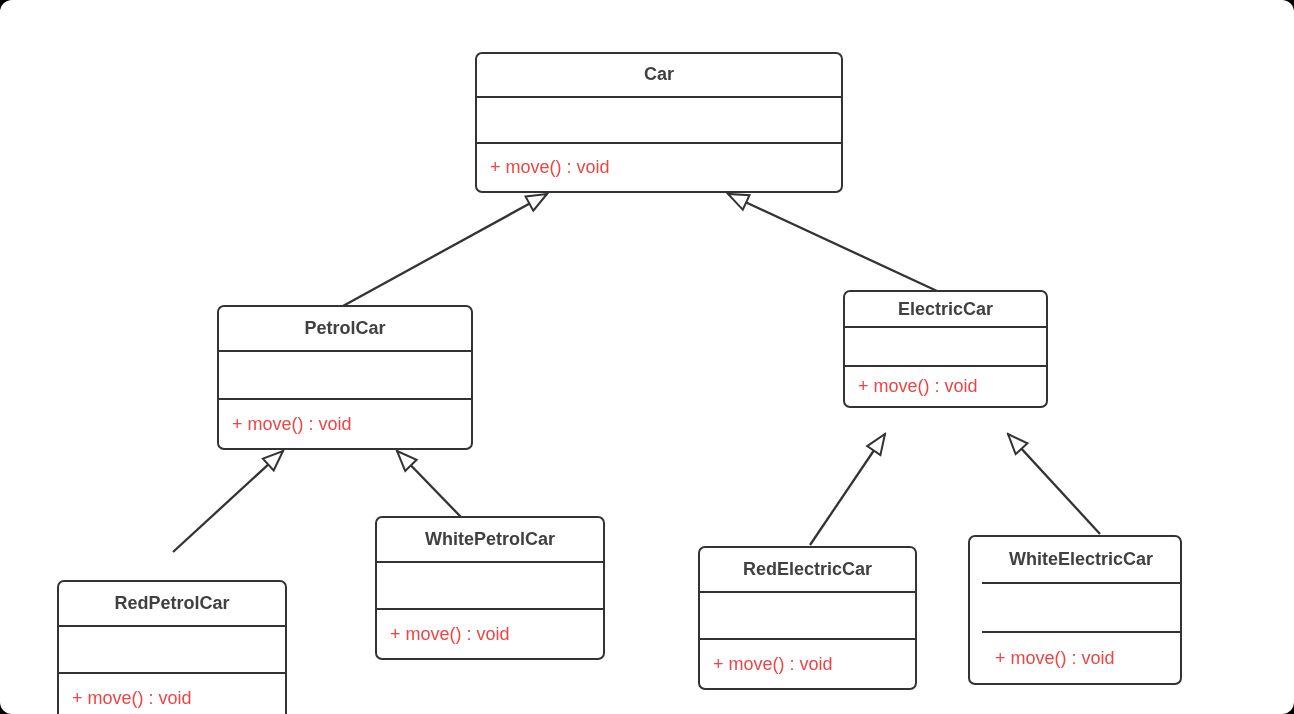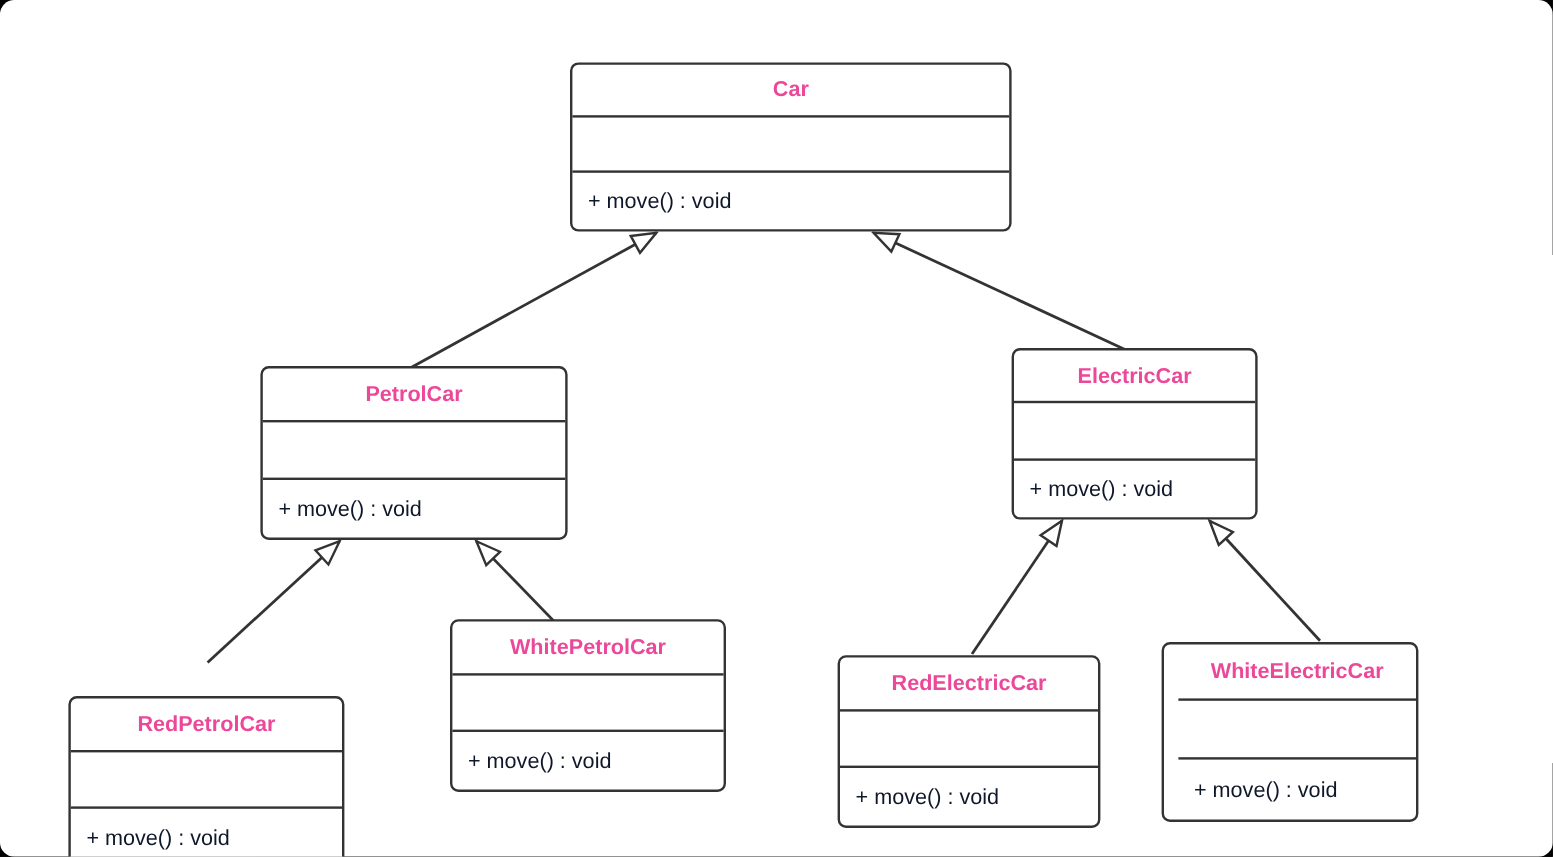--- a/index.html
+++ b/index.html
@@ -33,36 +33,36 @@
     border: 2.4px solid #333333;
     border-radius: 7px;
   }
   .uml-title {
     flex: 0 0 32%;
     display: flex;
     align-items: center;
     justify-content: center;
     font-weight: bold;
     font-size: 18px;
-    color: #ec4899;
+    color: #404040;
     border-bottom: 2.4px solid #333333;
     box-sizing: border-box;
   }
   .uml-attrs {
     flex: 0 0 34%;
     border-bottom: 2.4px solid #333333;
     box-sizing: border-box;
   }
   .uml-methods {
     flex: 1 1 auto;
     display: flex;
     align-items: center;
     padding-left: 13px;
     font-size: 18px;
-    color: #0f172a;
+    color: #ef4444;
     box-sizing: border-box;
   }
 </style>
 </head>
 <body>
 
 <div class="canvas">
 
   <svg class="connector-layer" viewBox="0 0 1294 714" xmlns="http://www.w3.org/2000/svg">
     <defs>
@@ -85,21 +85,21 @@
     <div class="uml-attrs"></div>
     <div class="uml-methods">+ move() : void</div>
   </div>
 
   <div class="uml-class" style="left:217px; top:305px; width:256px; height:145px;justify-content:space-between;">
     <div class="uml-title">PetrolCar</div>
     <div class="uml-attrs"></div>
     <div class="uml-methods">+ move() : void</div>
   </div>
 
-  <div class="uml-class" style="left:843px; top:290px; width:205px; height:143px;">
+  <div class="uml-class" style="left:843px; top:290px; width:205px; height:118px;">
     <div class="uml-title">ElectricCar</div>
     <div class="uml-attrs"></div>
     <div class="uml-methods">+ move() : void</div>
   </div>
 
   <div class="uml-class" style="left:57px; top:580px; width:230px; height:144px;">
     <div class="uml-title">RedPetrolCar</div>
     <div class="uml-attrs"></div>
     <div class="uml-methods">+ move() : void</div>
   </div>

